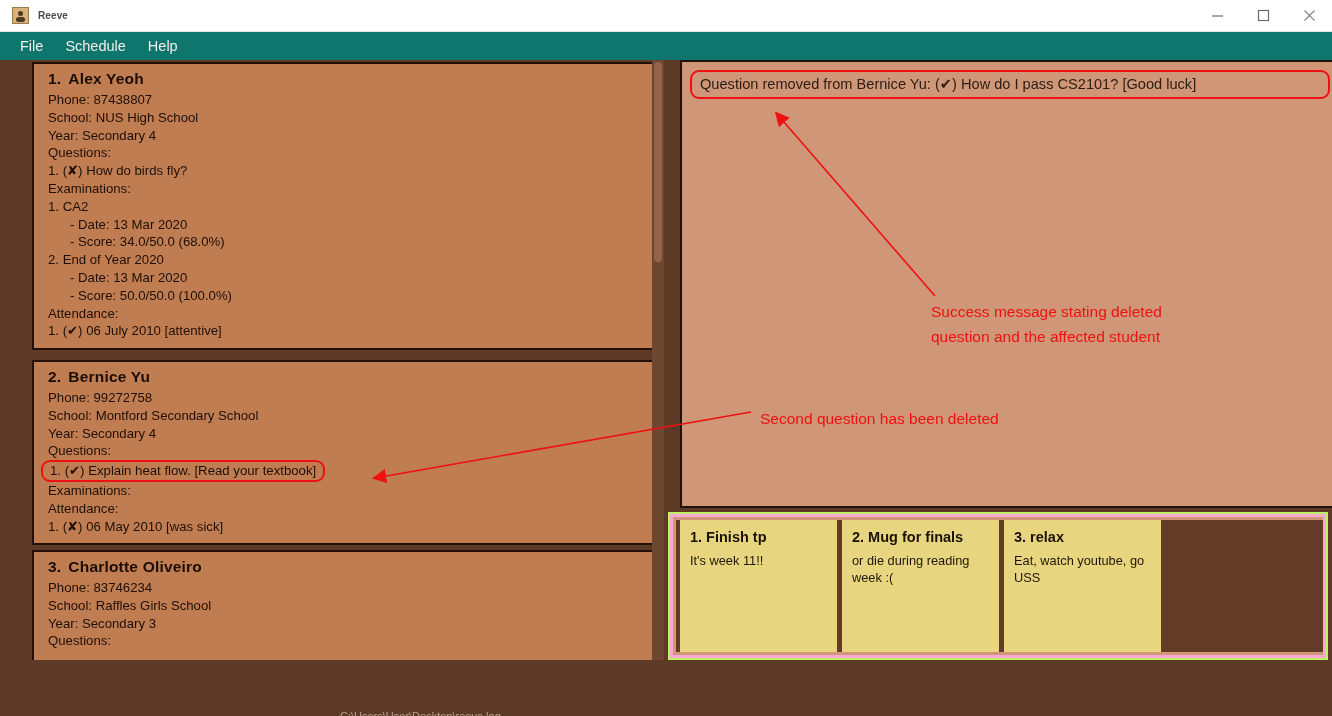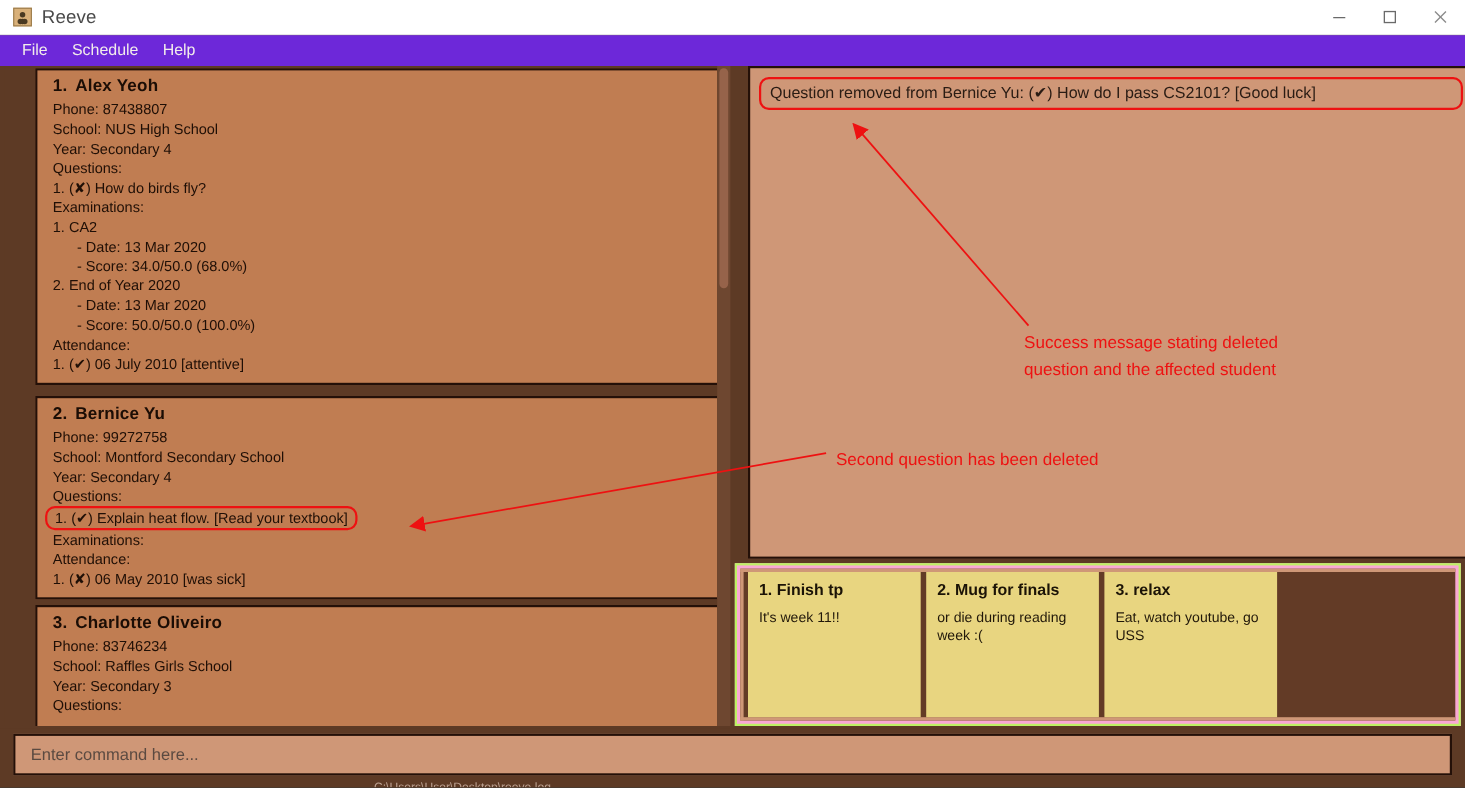--- a/index.html
+++ b/index.html
@@ -32,35 +32,35 @@
     position: relative; flex: none;
   }
   .title-icon::after {
     content: "";
     position: absolute; left: 5px; top: 3px;
     width: 5px; height: 5px; border-radius: 50%;
     background: #4a3a22;
     box-shadow: -2px 6px 0 0 #4a3a22, 2px 6px 0 0 #4a3a22, 0 6px 0 0 #4a3a22;
   }
   .title-text {
-    font-size: 17px; color: #4a4a4a; letter-spacing: .1px;
+    font-size: 10px; color: #4a4a4a; letter-spacing: .1px; font-weight: bold;
   }
   .winbtns { margin-left: auto; display: flex; height: 32px; }
   .winbtn {
     width: 46px; height: 32px;
     display: flex; align-items: center; justify-content: center;
     color: #6a6a6a;
   }
   .winbtn svg { display: block; }
 
   
   .menubar {
     position: absolute; top: 32px; left: 0;
     width: 1332px; height: 28px;
-    background: #6d28d9;
+    background: #0f766e;
     display: flex; align-items: center;
     padding-left: 9px;
   }
   .menuitem {
     color: #f2eceb; font-size: 14.5px;
     padding: 3px 11px;
     white-space: nowrap;
   }
 
   
@@ -332,25 +332,20 @@
           </div>
           <div class="note">
             <div class="note-title">3. relax</div>
             <div class="note-body">Eat, watch youtube, go USS</div>
           </div>
         </div>
       </div>
     </div>
   </div>
 
-  <div class="cmdwrap">
-    <div class="cmdbox">
-      <span class="cmd-placeholder">Enter command here...</span>
-    </div>
-  </div>
 
   <div class="statusbar">
     <span>C:\Users\User\Desktop\reeve.log</span>
   </div>
 
   <svg class="overlay" width="1332" height="716" viewBox="0 0 1332 716">
     <defs>
       <marker id="ah" markerWidth="9" markerHeight="9" refX="7" refY="4.5" orient="auto">
         <path d="M0,0 L9,4.5 L0,9 z" fill="#ee1111"></path>
       </marker>

